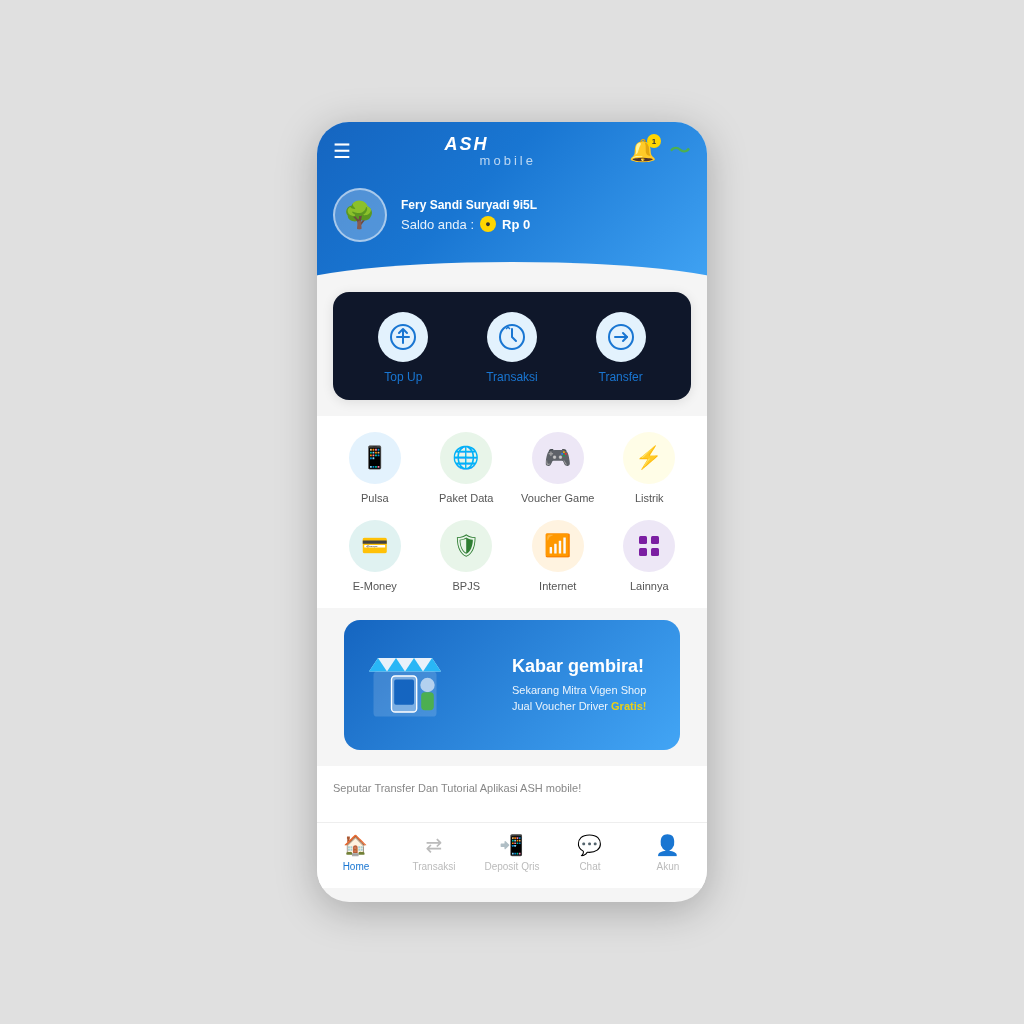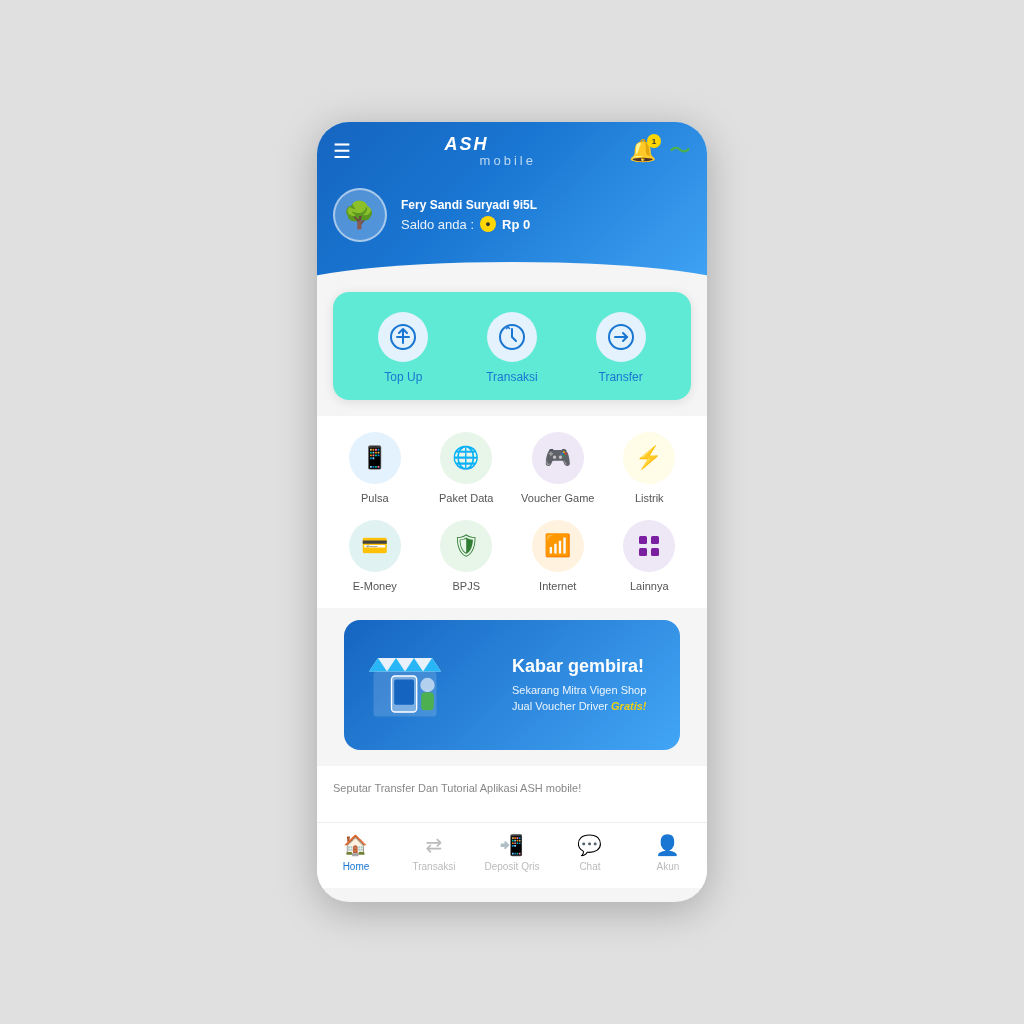--- a/index.html
+++ b/index.html
@@ -116,21 +116,21 @@
     }
     .saldo-amount {
       color: white;
       font-size: 13px;
       font-weight: 600;
       text-align: center;
     }
 
     
     .quick-actions-card {
-      background: #5eead4;
+      background: #0f172a;
       border-radius: 16px;
       margin: -10px 16px 16px;
       padding: 20px 16px 16px;
       position: relative;
       z-index: 2;
       box-shadow: 0 2px 12px rgba(0,0,0,0.1);
     }
     .quick-actions {
       display: flex;
       justify-content: space-around;
@@ -235,21 +235,20 @@
     }
     .banner-subtitle {
       font-size: 11px;
       opacity: 0.9;
       margin-top: 6px;
       line-height: 1.4;
     }
     .banner-highlight {
       color: #ffd600;
       font-weight: bold;
-      font-style: italic;
     }
 
     
     .lainnya-section {
       padding: 16px;
       background: white;
     }
     .lainnya-title {
       font-size: 16px;
       font-weight: 700;

